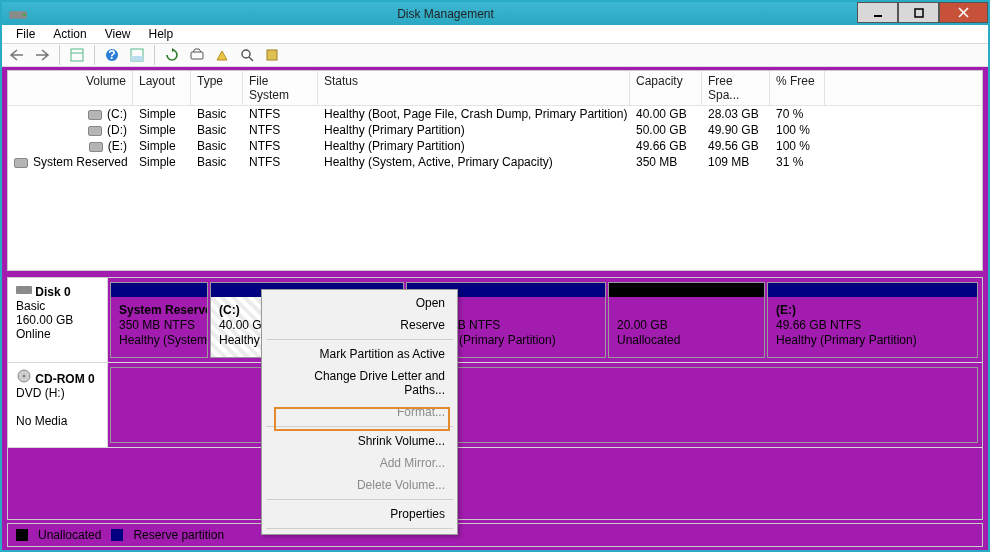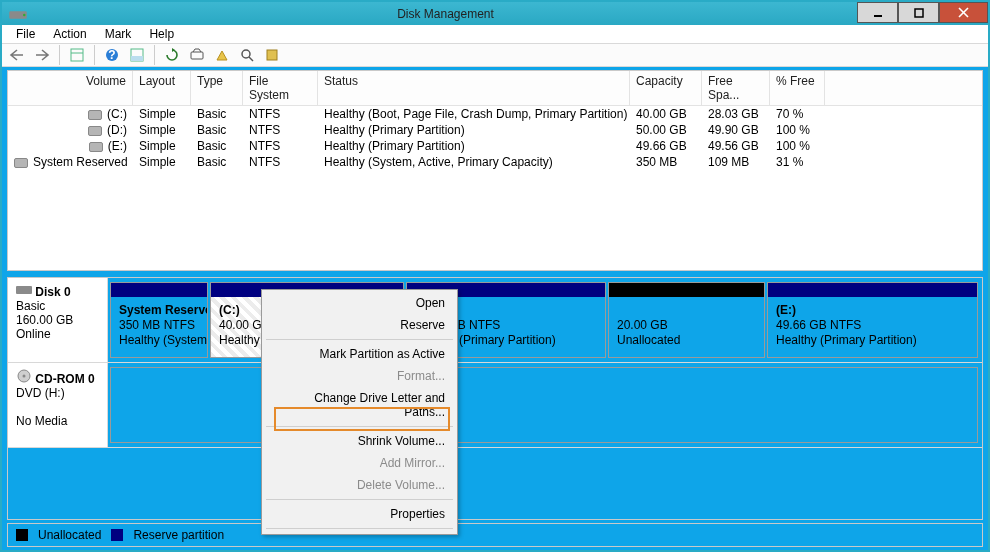--- a/index.html
+++ b/index.html
@@ -1,19 +1,19 @@
 <!DOCTYPE html>
 <html><head>
 <meta charset="utf-8">
 <style>
   * { box-sizing: border-box; font-family: "Segoe UI", Tahoma, sans-serif; font-size: 12px; }
   html, body { margin: 0; padding: 0; }
   body { width: 990px; height: 552px; background: #fff; }
 
-  .window { width: 990px; height: 552px; border: 2px solid #29abc6; display: flex; flex-direction: column; background: #0ea5e9; position: relative; }
+  .window { width: 990px; height: 552px; border: 2px solid #29abc6; display: flex; flex-direction: column; background: #a21caf; position: relative; }
 
   .titlebar { height: 27px; background: linear-gradient(#3cb7d1, #2aa8c3); display: flex; align-items: stretch; color: #000; position: relative; }
   .title-icon { width: 20px; height: 20px; margin: 3px 6px 0 6px; }
   .title-text { flex: 1; text-align: center; align-self: center; font-size: 12px; color: #222; }
   .win-btns { display: flex; }
   .win-btn { width: 41px; height: 21px; border: 1px solid #555; display: flex; align-items: center; justify-content: center; font-size: 13px; background: #d8d8d8; }
   .win-btn.close { background: #c8513a; color: #fff; width: 49px; }
 
   .menubar { height: 21px; border-bottom: 1px solid #d9d9d9; display: flex; align-items: center; padding: 0 6px; gap: 2px; background: #fff; text-align: center; }
   .menubar span { padding: 2px 8px; }
@@ -81,21 +81,21 @@
             <line x1="1" y1="1" x2="10" y2="10" stroke="#fff" stroke-width="1.6"></line>
             <line x1="10" y1="1" x2="1" y2="10" stroke="#fff" stroke-width="1.6"></line>
           </svg>
         </div>
     </div>
   </div>
 
   <div class="menubar">
     <span>File</span>
     <span>Action</span>
-    <span>Mark</span>
+    <span>View</span>
     <span>Help</span>
   </div>
 
   <div class="toolbar">
     <div class="tb-btn">
         <svg width="16" height="12">
           <path d="M8 1 L2 6 L8 11 M2 6 H14" stroke="#777" fill="none" stroke-width="1.6"></path>
         </svg>
       </div>
     <div class="tb-btn">
@@ -267,22 +267,22 @@
     <span>Unallocated</span>
     <span class="sw" style="background:#000080"></span>
     <span>Reserve partition</span>
   </div>
 
   <div class="ctxmenu">
     <div class="ctx-item">Open</div>
     <div class="ctx-item">Reserve</div>
     <div class="ctx-sep"></div>
     <div class="ctx-item">Mark Partition as Active</div>
+    <div class="ctx-item">Change Drive Letter and Paths...</div>
     <div class="ctx-item disabled">Format...</div>
-    <div class="ctx-item">Change Drive Letter and Paths...</div>
     <div class="ctx-sep"></div>
     <div class="ctx-item">Shrink Volume...</div>
     <div class="ctx-item disabled">Add Mirror...</div>
     <div class="ctx-item disabled">Delete Volume...</div>
     <div class="ctx-sep"></div>
     <div class="ctx-item">Properties</div>
     <div class="ctx-sep"></div>
 
   </div>
 

